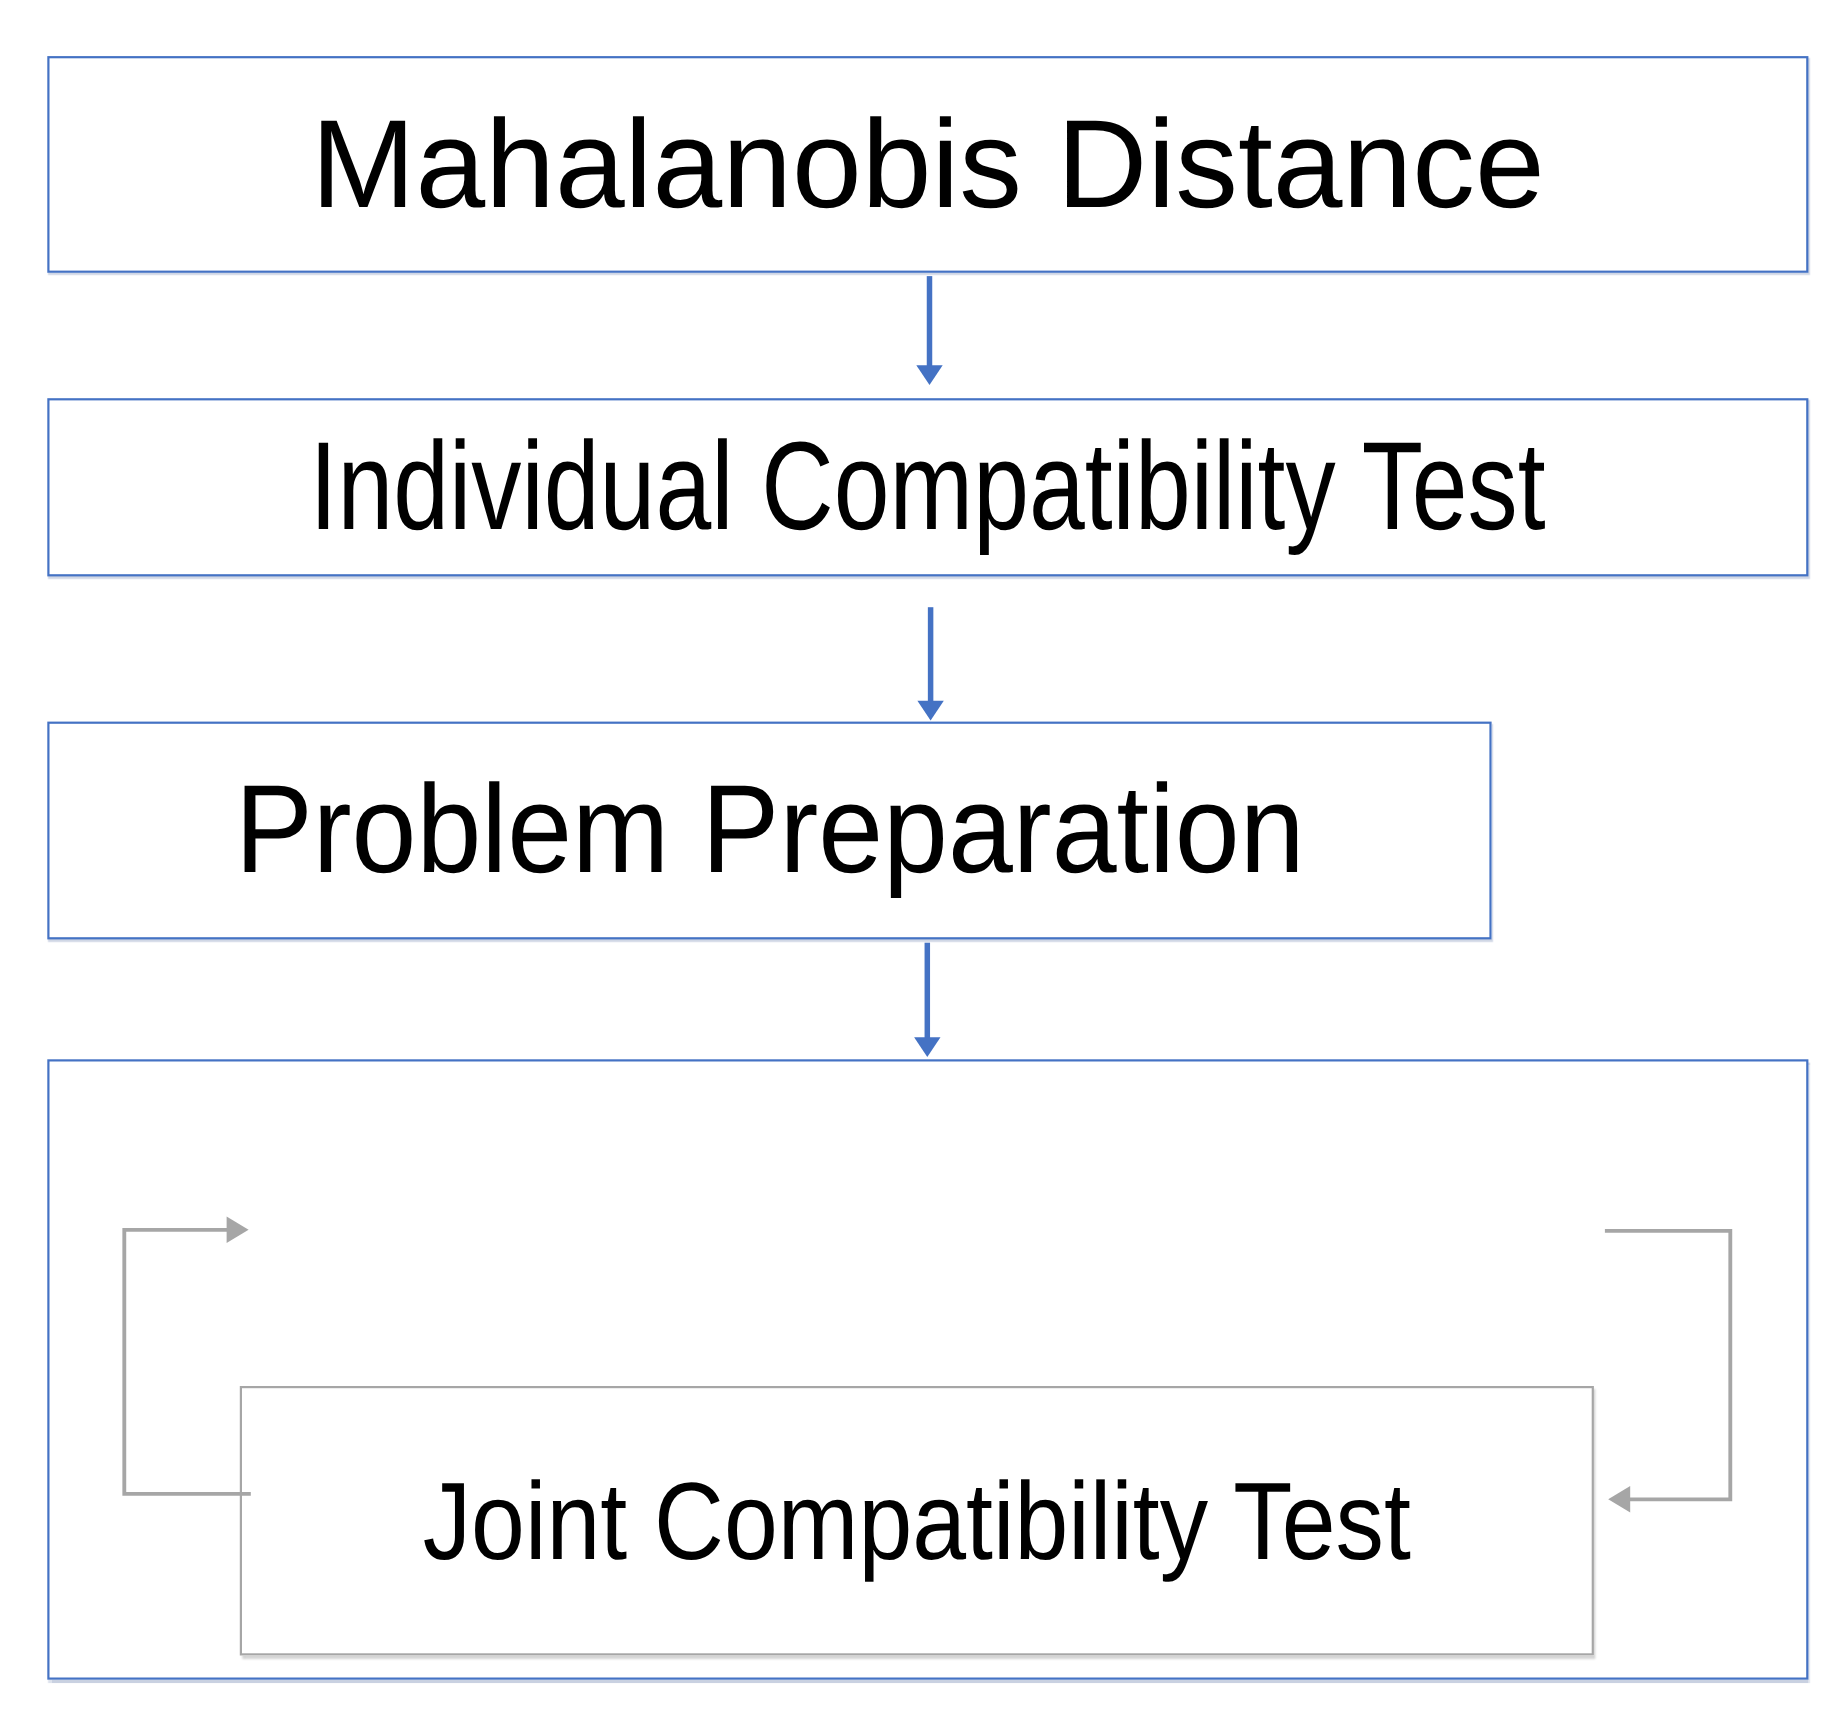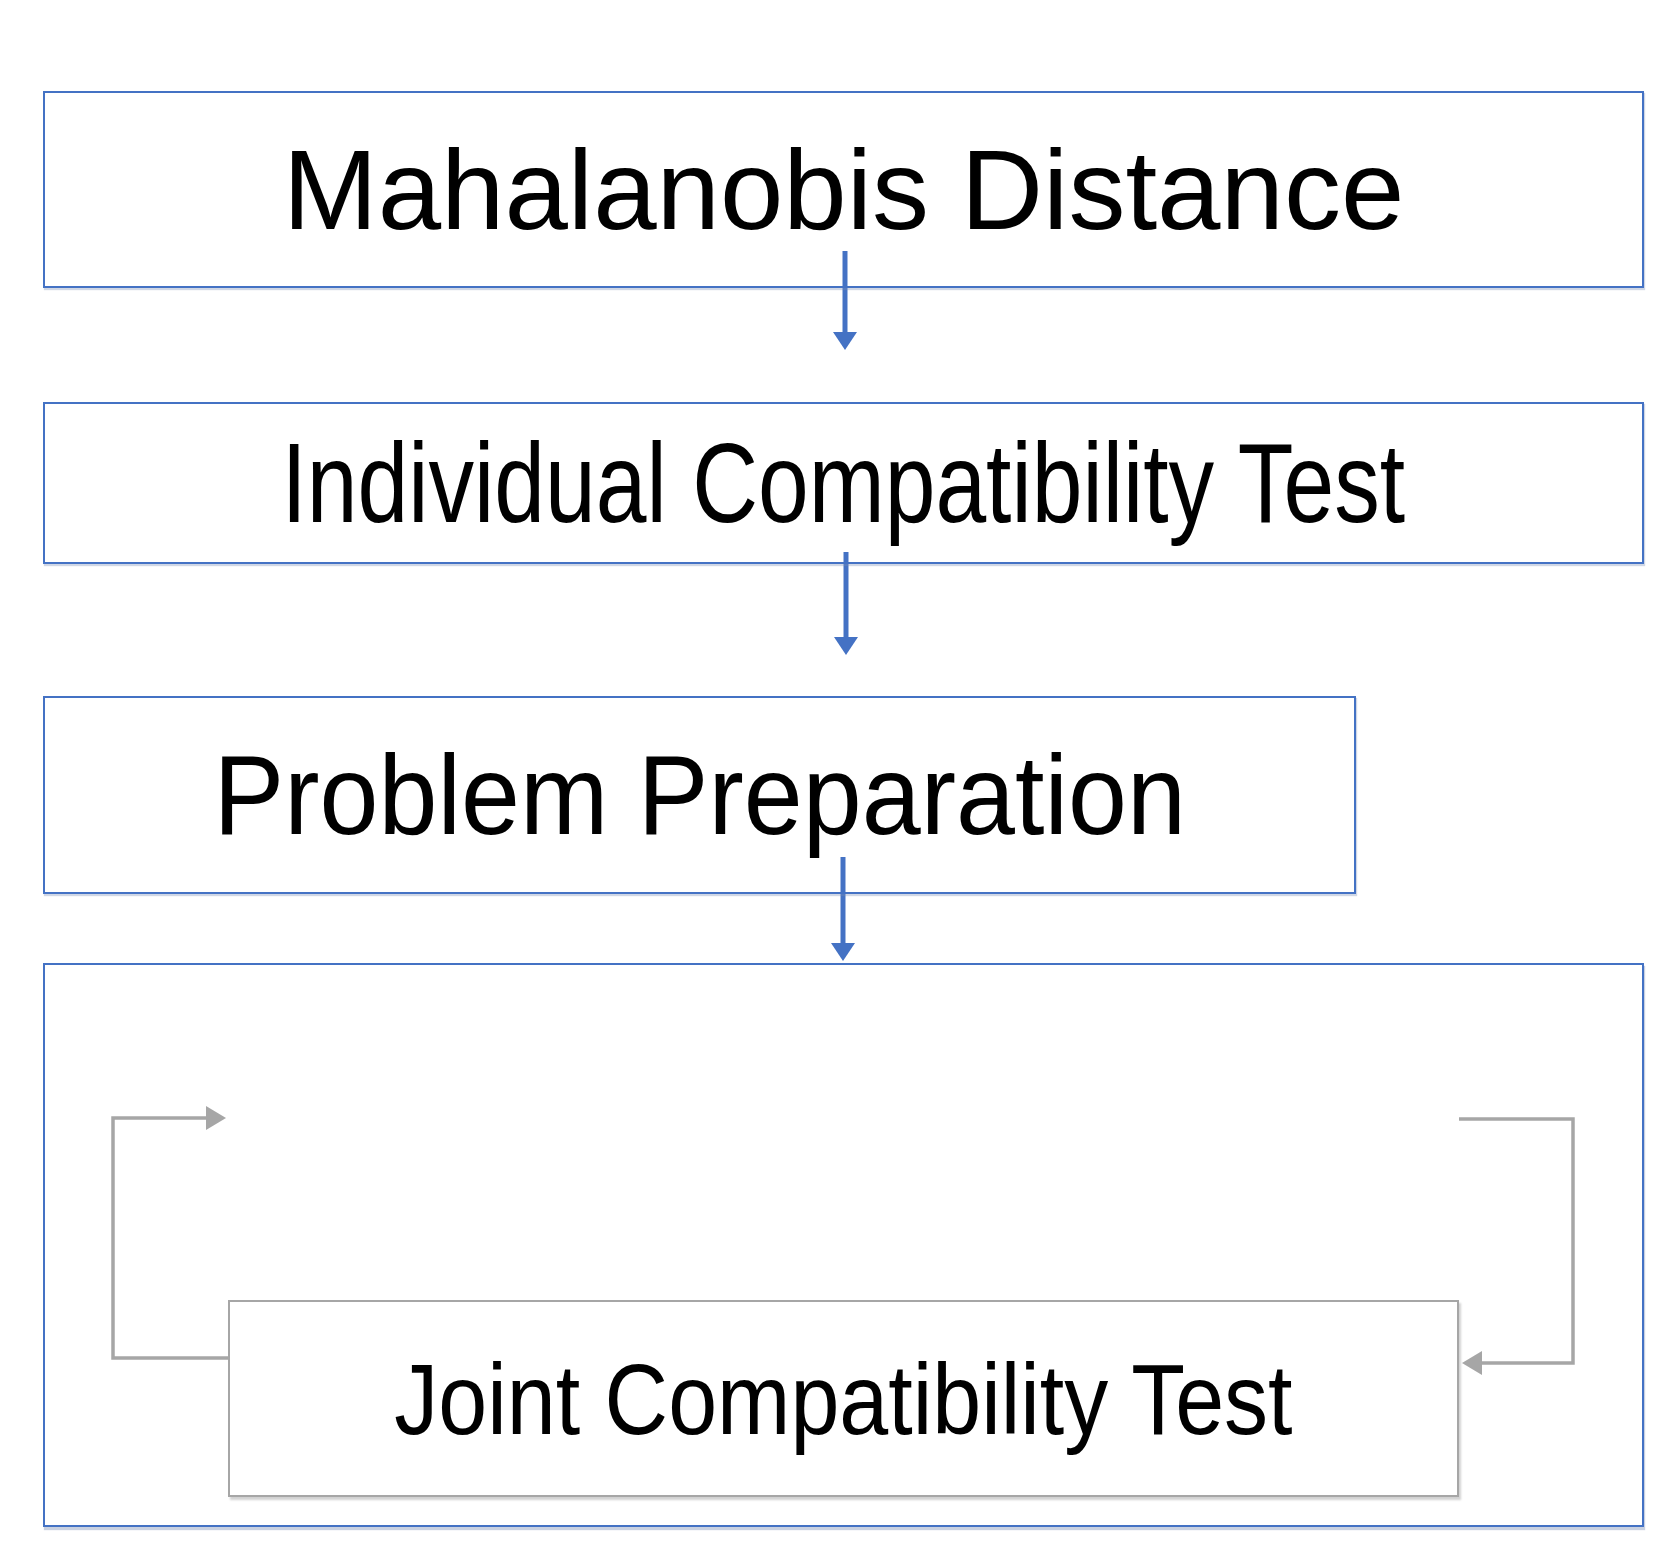--- a/index.html
+++ b/index.html
@@ -30,21 +30,20 @@
   .node{
     position:absolute;
     display:flex;
     align-items:center;
     justify-content:center;
     box-sizing:border-box;
     background:transparent;
     color:var(--text);
     white-space:nowrap;
     line-height:1;
-    margin-top:40px;
   }
   .node.blue{
     border:2.5px solid var(--accent);
     box-shadow:1px 2px 1px rgba(120,140,180,0.35);
   }
   .node.gray{
     border:2.5px solid var(--loop);
     box-shadow:2px 3px 2px rgba(0,0,0,0.18);
   }
   .bigbox{
@@ -53,21 +52,21 @@
     width:1601px;height:564px;
     box-sizing:border-box;
     border:2.5px solid var(--accent);
     box-shadow:1px 3px 1px rgba(120,140,180,0.4);
     background:transparent;
   }
   .n1{left:43px;top:51px;width:1601px;height:197px;}
   .n2{left:43px;top:362px;width:1601px;height:162px;}
   .n3{left:43px;top:656px;width:1313px;height:198px;}
   .bnb{left:228px;top:1020px;width:1231px;height:197px;}
-  .jct{left:228px;top:1260px;width:1231px;height:197px;}
+  .jct{left:218px;top:1260px;width:1231px;height:245px;}
   .lbl{display:inline-block;transform-origin:50% 50%;}
   .n1 .lbl{font-size:114px;}
   .n2 .lbl{font-size:114px;transform:scaleX(0.80);}
   .n3 .lbl{font-size:114px;transform:scaleX(0.93);}
   .bnb .lbl{font-size:92px;}
   .jct .lbl{font-size:100px;transform:scaleX(0.88);}
 </style>
 </head>
 <body>
 

